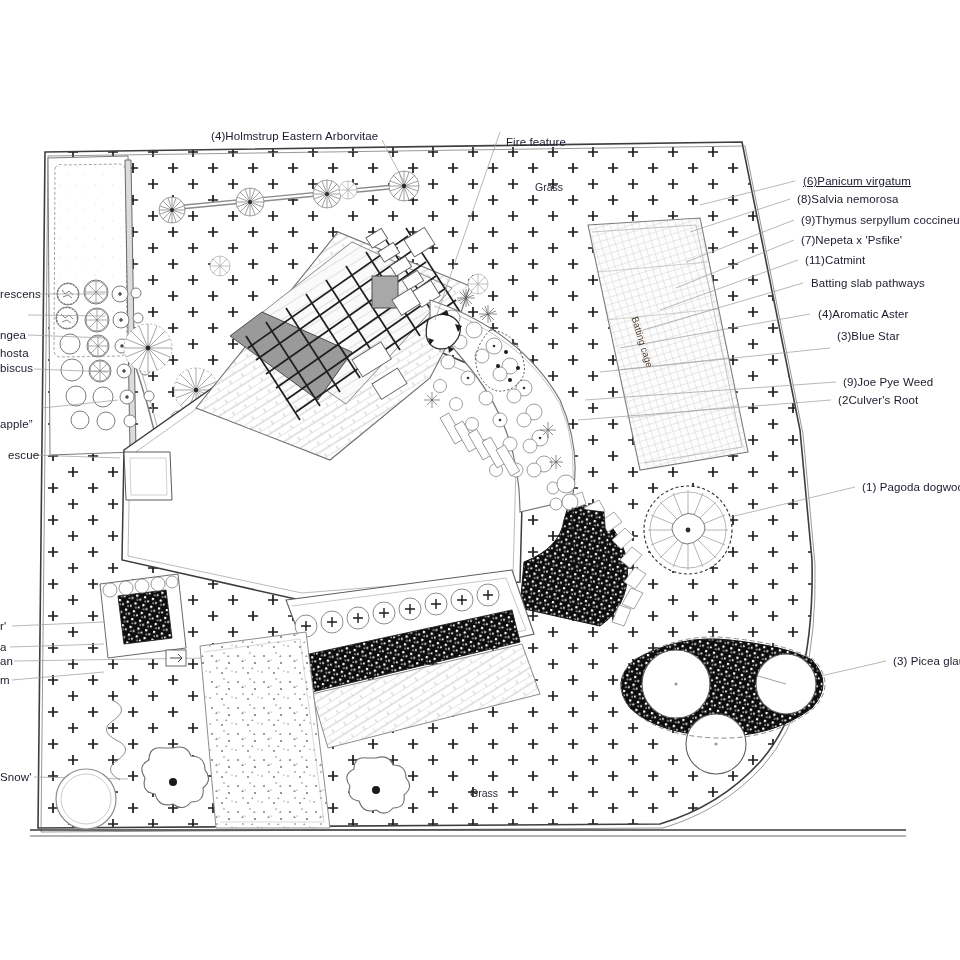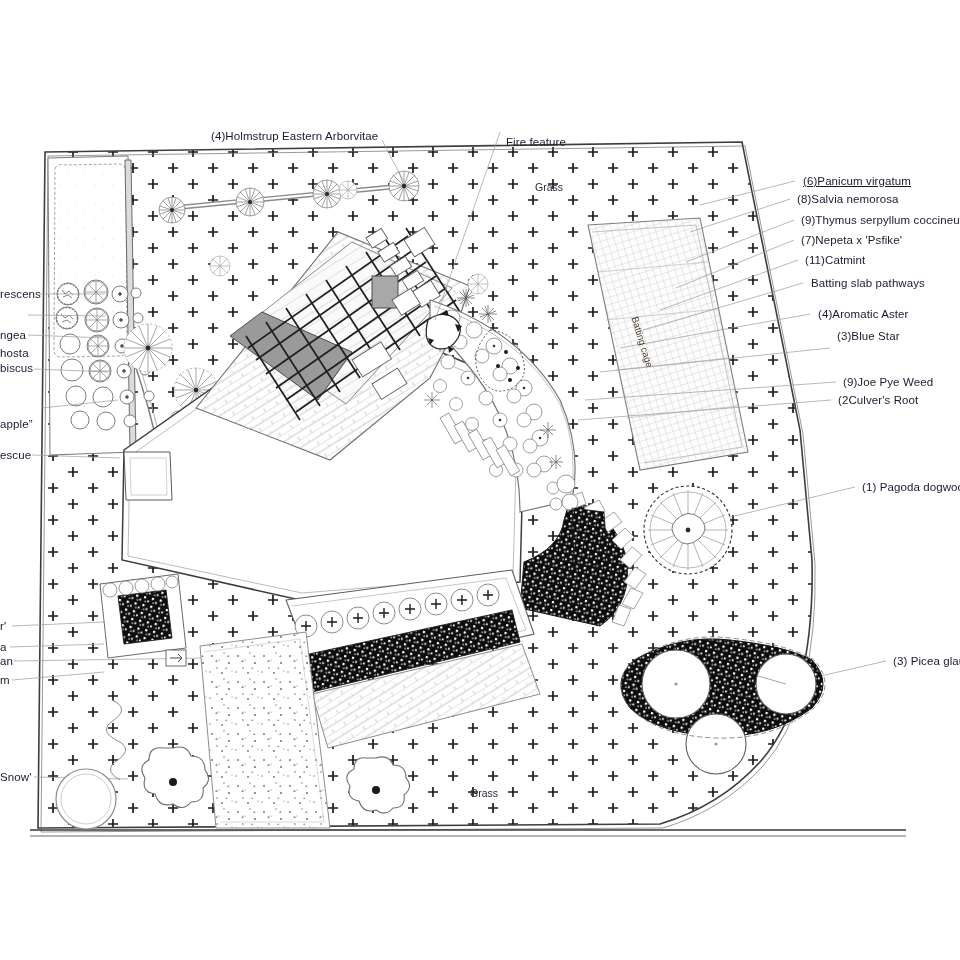--- a/index.html
+++ b/index.html
@@ -572,21 +572,21 @@
       <div class="lbl lbl-r" style="left: 838px; top: 394px;">(2Culver's Root</div>
       <div class="lbl lbl-r" style="left: 862px; top: 481px;">(1) Pagoda dogwood</div>
       <div class="lbl lbl-r" style="left: 893px; top: 655px;">(3) Picea glauc</div>
     </div>
 <div id="lbl-left">
       <div class="lbl lbl-l" style="left: 0px; top: 288px;">rescens</div>
       <div class="lbl lbl-l" style="left: 0px; top: 309px; margin-top: 38px;">hosta</div>
       <div class="lbl lbl-l" style="left: 0px; top: 329px;">ngea</div>
       <div class="lbl lbl-l" style="left: 0px; top: 362px;">biscus</div>
       <div class="lbl lbl-l" style="left: 0px; top: 402px; margin-top: 16px;">apple”</div>
-      <div class="lbl lbl-l" style="left: 0px; top: 449px;">escue</div>
+      <div class="lbl lbl-l" style="left: 0px; top: 449px; padding-left: 8px;">escue</div>
       <div class="lbl lbl-l" style="left: 0px; top: 620px;">r'</div>
       <div class="lbl lbl-l" style="left: 0px; top: 641px;">a</div>
       <div class="lbl lbl-l" style="left: 0px; top: 655px;">an</div>
       <div class="lbl lbl-l" style="left: 0px; top: 674px;">m</div>
       <div class="lbl lbl-l" style="left: 0px; top: 771px;">Snow'</div>
     </div>
 <div id="lbl-top">
       <div class="lbl lbl-l" style="left: 211px; top: 130px;">(4)Holmstrup Eastern Arborvitae</div>
       <div class="lbl lbl-l" style="left: 506px; top: 124px; margin-top: 12px;">Fire feature</div>
     </div>

